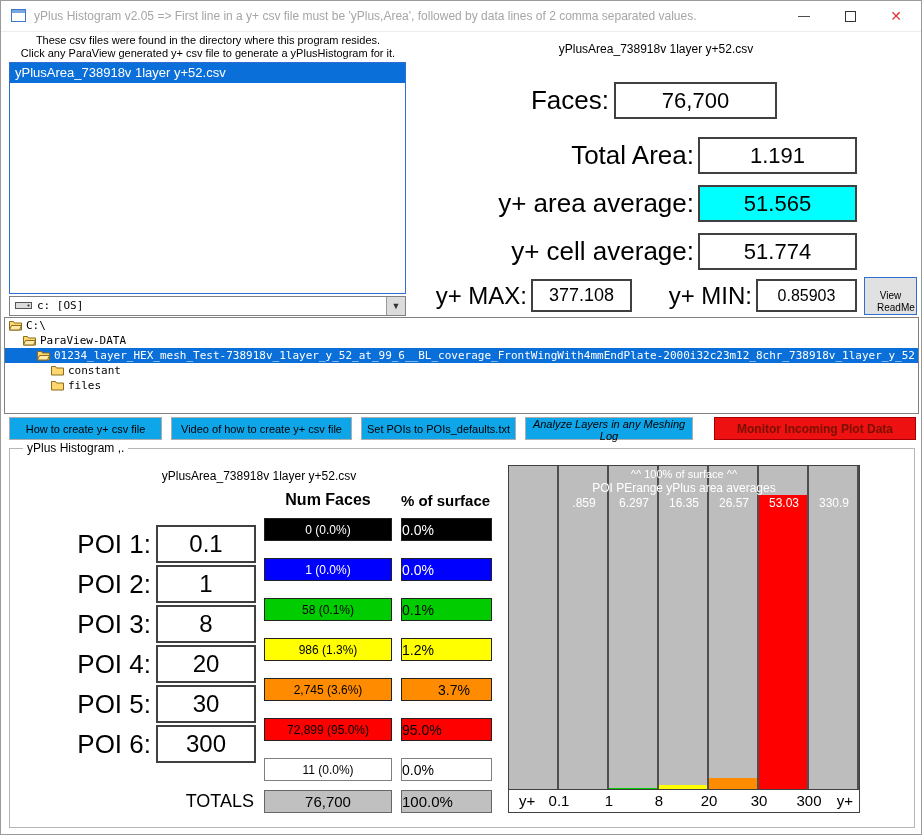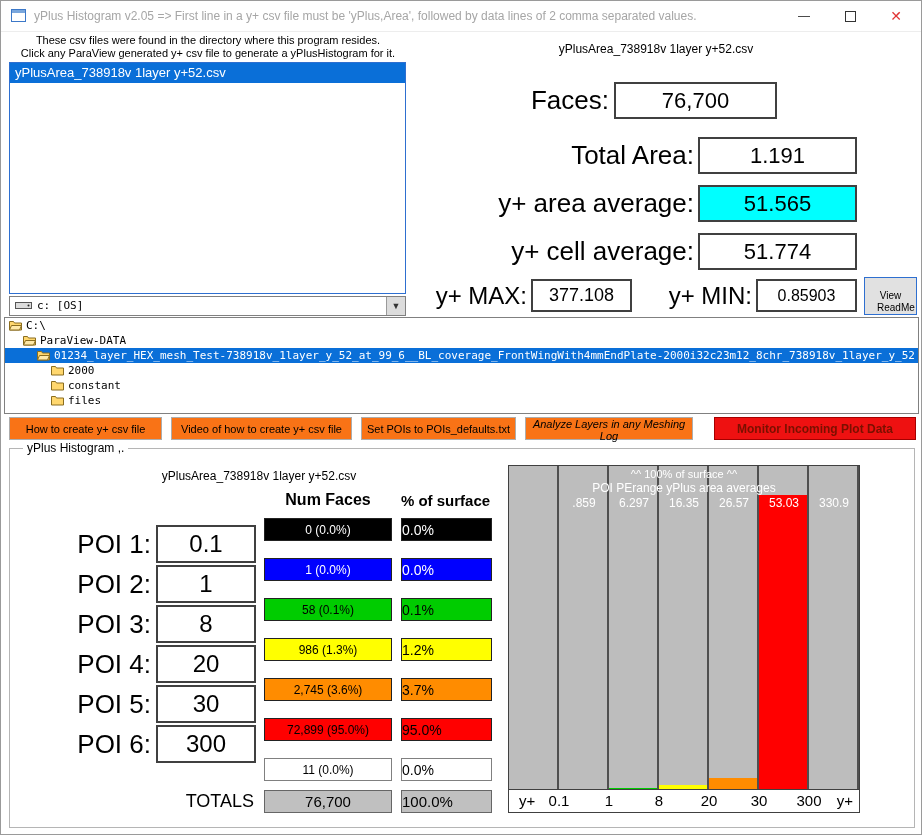--- a/index.html
+++ b/index.html
@@ -26,21 +26,21 @@
   .drive-text { position:absolute; left:27px; top:0; line-height:18px; font-size:11px; font-family:"DejaVu Sans Mono",monospace; color:#000; }
   .drive-arrow { position:absolute; right:0; top:0; width:18px; height:18px; background:#dcdcdc; border-left:1px solid #9a9a9a; text-align:center; line-height:18px; font-size:9px; color:#333; }
 
   
   .dir-tree { position:absolute; left:3px; top:316px; width:915px; height:97px; background:#fff; border:1px solid #808080; box-sizing:border-box; overflow:hidden; font-family:"DejaVu Sans Mono",monospace; font-size:11px; color:#000; }
   .tree-row { height:15px; display:flex; align-items:center; gap:4px; white-space:nowrap; }
   .tree-row.selected { color:#fff; }
   .ind-0 { padding-left:4px; } .ind-1 { padding-left:18px; } .ind-2 { padding-left:32px; } .ind-3 { padding-left:46px; }
 
   
-  .tbtn { position:absolute; top:416px; height:23px; background:#f97316; border:1px solid #adadad; font-size:11px; font-family:"Liberation Sans",sans-serif; padding:0; cursor:default; }
+  .tbtn { position:absolute; top:416px; height:23px; background:#0ea5e9; border:1px solid #adadad; font-size:11px; font-family:"Liberation Sans",sans-serif; padding:0; cursor:default; }
   #tb0 { left:8px;   width:153px; }
   #tb1 { left:170px; width:181px; }
   #tb2 { left:360px; width:155px; }
   #tb3 { left:524px; width:168px;font-style:italic; }
   #tb4 { left:713px; width:202px; font-weight:bold; font-size:12px; border-color:#a50000; }
 
   
   .csv-label { position:absolute; left:490px; top:41px; width:330px; text-align:center; font-size:12px; color:#000; }
   .stat-label { position:absolute; text-align:right; font-size:26px; color:#000; white-space:nowrap; }
   .stat-box { position:absolute; background:#fff; border:2px solid #404040; box-sizing:border-box; text-align:center; font-size:22px; color:#000; }
@@ -148,26 +148,20 @@
       <svg width="13" height="11">
           <path d="M0.5 1.5 L4.5 1.5 L5.5 3 L12.5 3 L12.5 10 L0.5 10 Z" fill="#ffd76e" stroke="#8a6d1f"></path>
           <path d="M0.5 10 L2.5 5.5 L12.5 5.5 L10.5 10 Z" fill="#ffe9a8" stroke="#8a6d1f"></path>
         </svg>
       <span>01234_layer_HEX_mesh_Test-738918v_1layer_y_52_at_99_6__BL_coverage_FrontWingWith4mmEndPlate-2000i32c23m12_8chr_738918v_1layer_y_52</span>
     </div>
     <div class="tree-row ind-3">
       <svg width="13" height="11">
           <path d="M0.5 1.5 L4.5 1.5 L5.5 3 L12.5 3 L12.5 10 L0.5 10 Z" fill="#ffd76e" stroke="#8a6d1f"></path>
         </svg>
-      <span>2000</span>
-    </div>
-    <div class="tree-row ind-3">
-      <svg width="13" height="11">
-          <path d="M0.5 1.5 L4.5 1.5 L5.5 3 L12.5 3 L12.5 10 L0.5 10 Z" fill="#ffd76e" stroke="#8a6d1f"></path>
-        </svg>
       <span>constant</span>
     </div>
     <div class="tree-row ind-3">
       <svg width="13" height="11">
           <path d="M0.5 1.5 L4.5 1.5 L5.5 3 L12.5 3 L12.5 10 L0.5 10 Z" fill="#ffd76e" stroke="#8a6d1f"></path>
         </svg>
       <span>files</span>
     </div>
   </div>
 
@@ -217,21 +211,21 @@
   <div class="pct-box c2" style="background: rgb(0, 204, 0);">0.1%</div>
 
   <div class="poi-label r3">POI 4:</div>
   <input class="poi-input r3" value="20" style="">
   <div class="nf-box c3" style="background: rgb(255, 255, 0);">986 (1.3%)</div>
   <div class="pct-box c3" style="background: rgb(255, 255, 0);">1.2%</div>
 
   <div class="poi-label r4">POI 5:</div>
   <input class="poi-input r4" value="30" style="">
   <div class="nf-box c4" style="background: rgb(255, 140, 0);">2,745 (3.6%)</div>
-  <div class="pct-box c4" style="background: rgb(255, 140, 0);">3.7%</div>
+  <div class="pct-box c4" style="background: rgb(255, 140, 0); padding-left: 36px;">3.7%</div>
 
   <div class="poi-label r5">POI 6:</div>
   <input class="poi-input r5" value="300" style="">
   <div class="nf-box c5" style="background: rgb(255, 0, 0);">72,899 (95.0%)</div>
   <div class="pct-box c5" style="background: rgb(255, 0, 0);">95.0%</div>
 
   <div class="nf-box c6 overflow-box">11 (0.0%)</div>
   <div class="pct-box c6 overflow-box">0.0%</div>
 
   <div class="totals-label c7">TOTALS</div>

